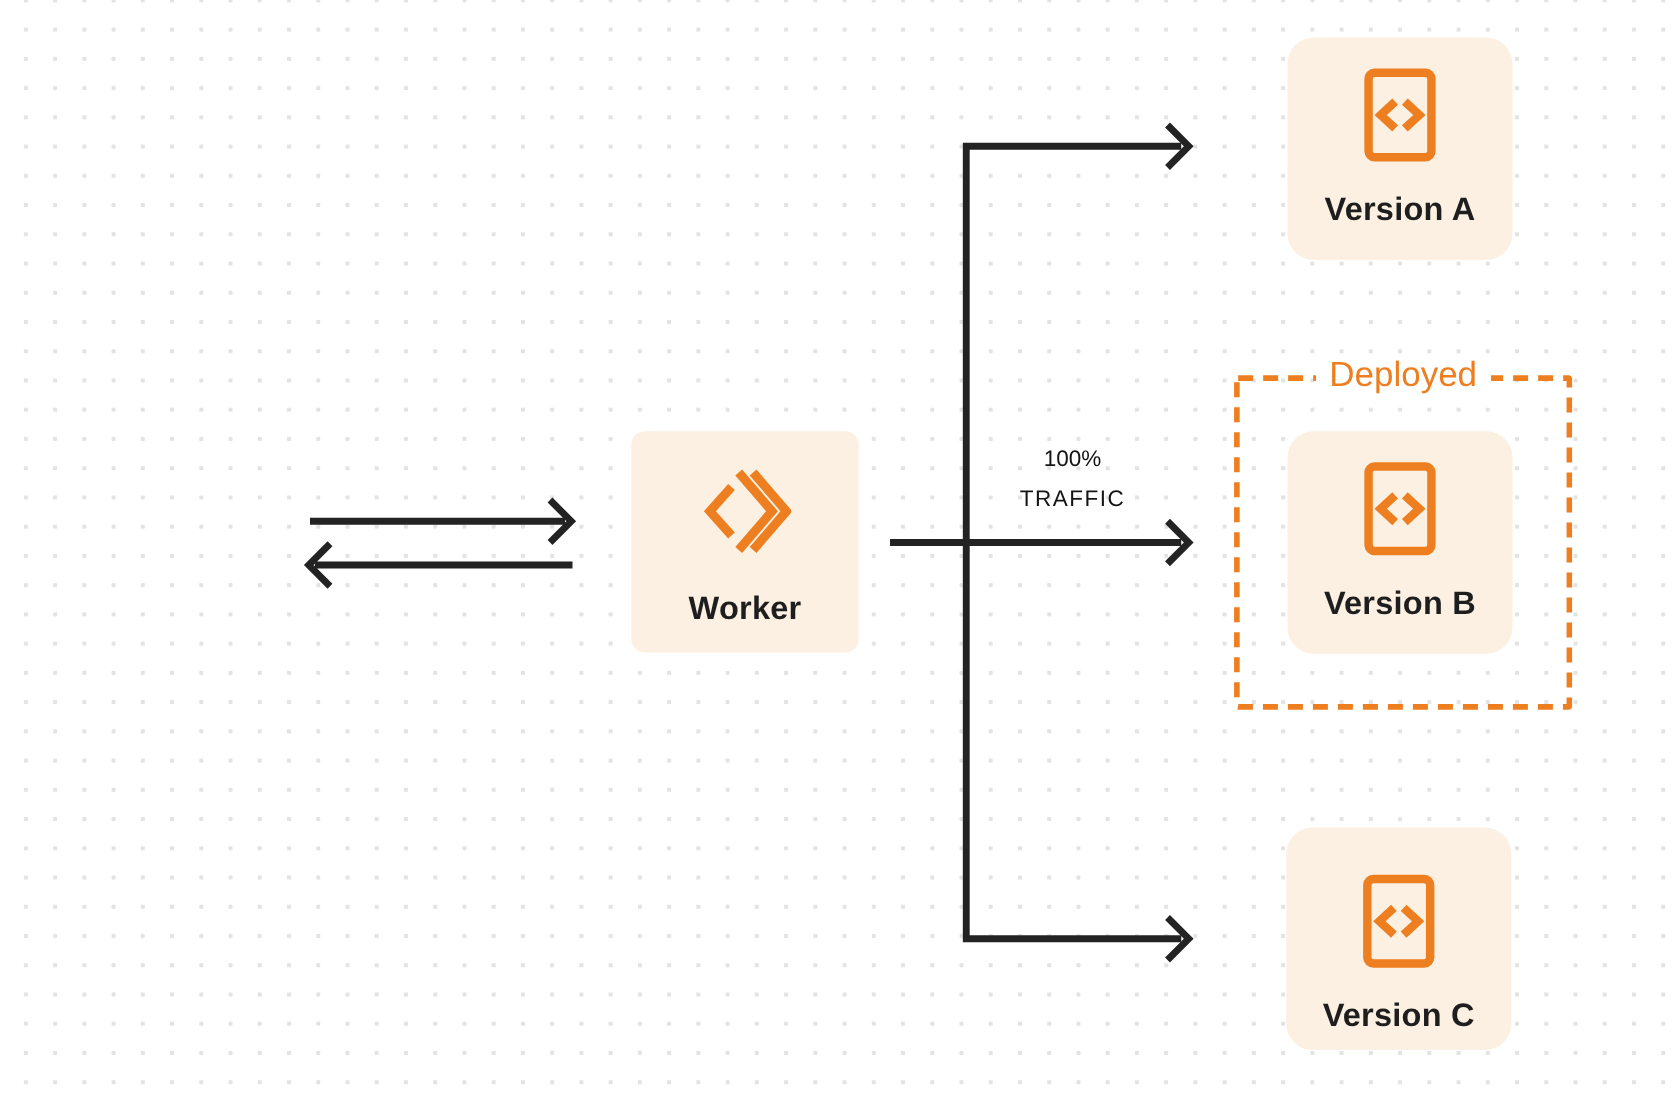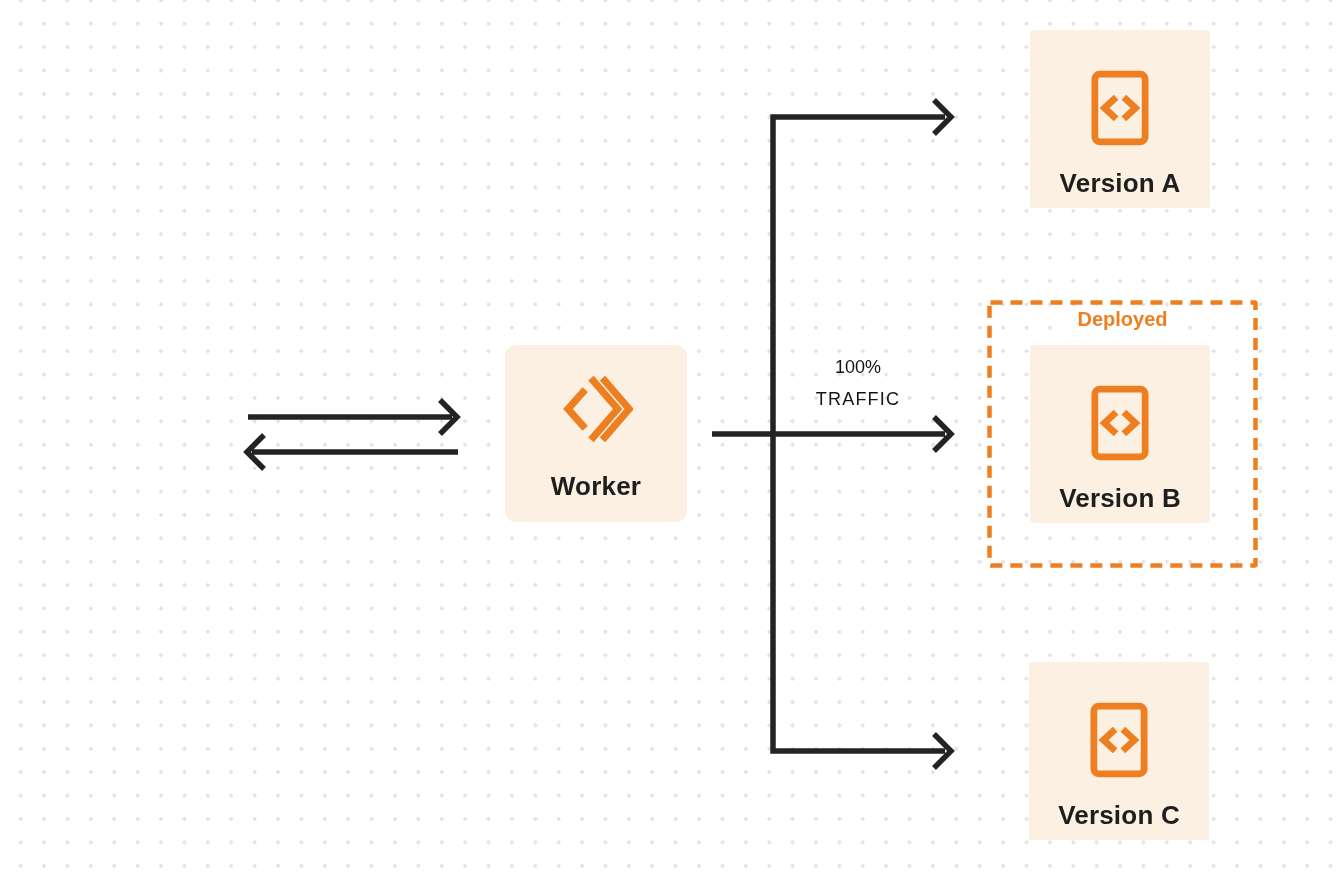--- a/index.html
+++ b/index.html
@@ -58,27 +58,27 @@
     width: 182px;
     height: 177px;
     background: #fbf0e1;
     padding-top: 28px;
   }
   .worker .node-label { margin-top: 26px; }
   .version {
     width: 180px;
     height: 178px;
     background: #fbf0e1;
-    border-radius: 3px;
-    padding-top: 40px;
+    border-radius: 21px;
+    padding-top: 24px;
   }
   .version .node-label { margin-top: 22px; }
   .version-a { left: 1030px; top: 30px; }
   .version-b { left: 1030px; top: 345px; }
-  .version-c { left: 1029px; top: 662px; }
+  .version-c { left: 1029px; top: 662px; justify-content: center; }
 
   .traffic {
     position: absolute;
     left: 792px;
     top: 351px;
     width: 132px;
     text-align: center;
     font-weight: 400;
     color: #141414;
     font-size: 18px;
@@ -99,25 +99,24 @@
     width: 100%;
     height: 100%;
   }
   .deployed-label {
     position: absolute;
     top: -16px;
     left: 50%;
     transform: translateX(-50%);
     background: #ffffff;
     padding: 0 11px;
-    font-weight: 700;
-    font-size: 20px;
+    font-weight: 400;
+    font-size: 28px;
     color: #ee7f20;
     white-space: nowrap;
-    margin-top: 24px;
   }
 </style>
 </head>
 <body>
 
 <div class="canvas">
 
   <svg class="arrows" viewBox="0 0 1338 878" fill="none" stroke="#232323" stroke-width="5.5" stroke-linecap="butt" stroke-linejoin="miter">
     <path d="M248,417 H452 M440,400 L457,417 L440,434"></path>
     <path d="M458,452 H252 M264,435 L247,452 L264,469"></path>

